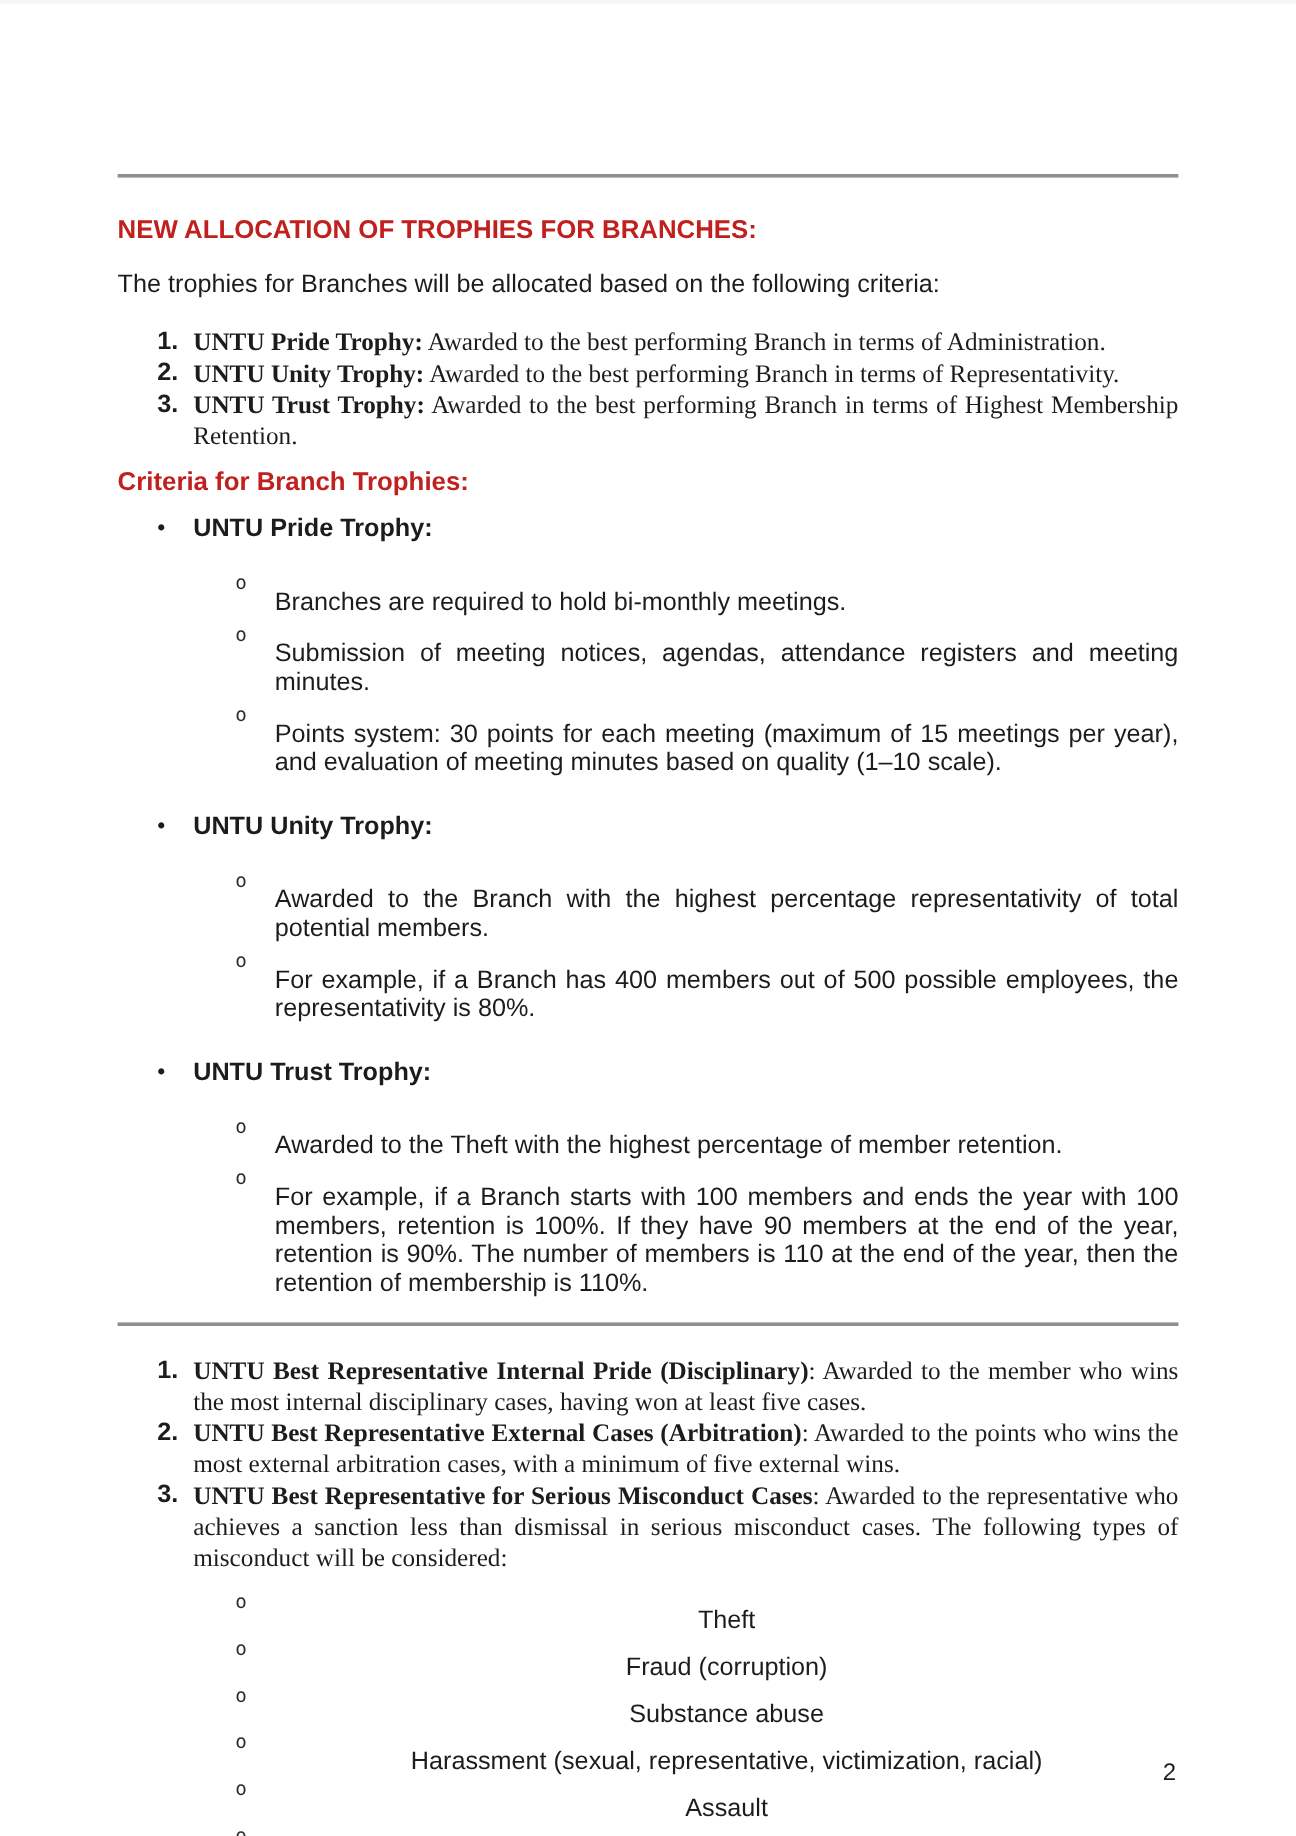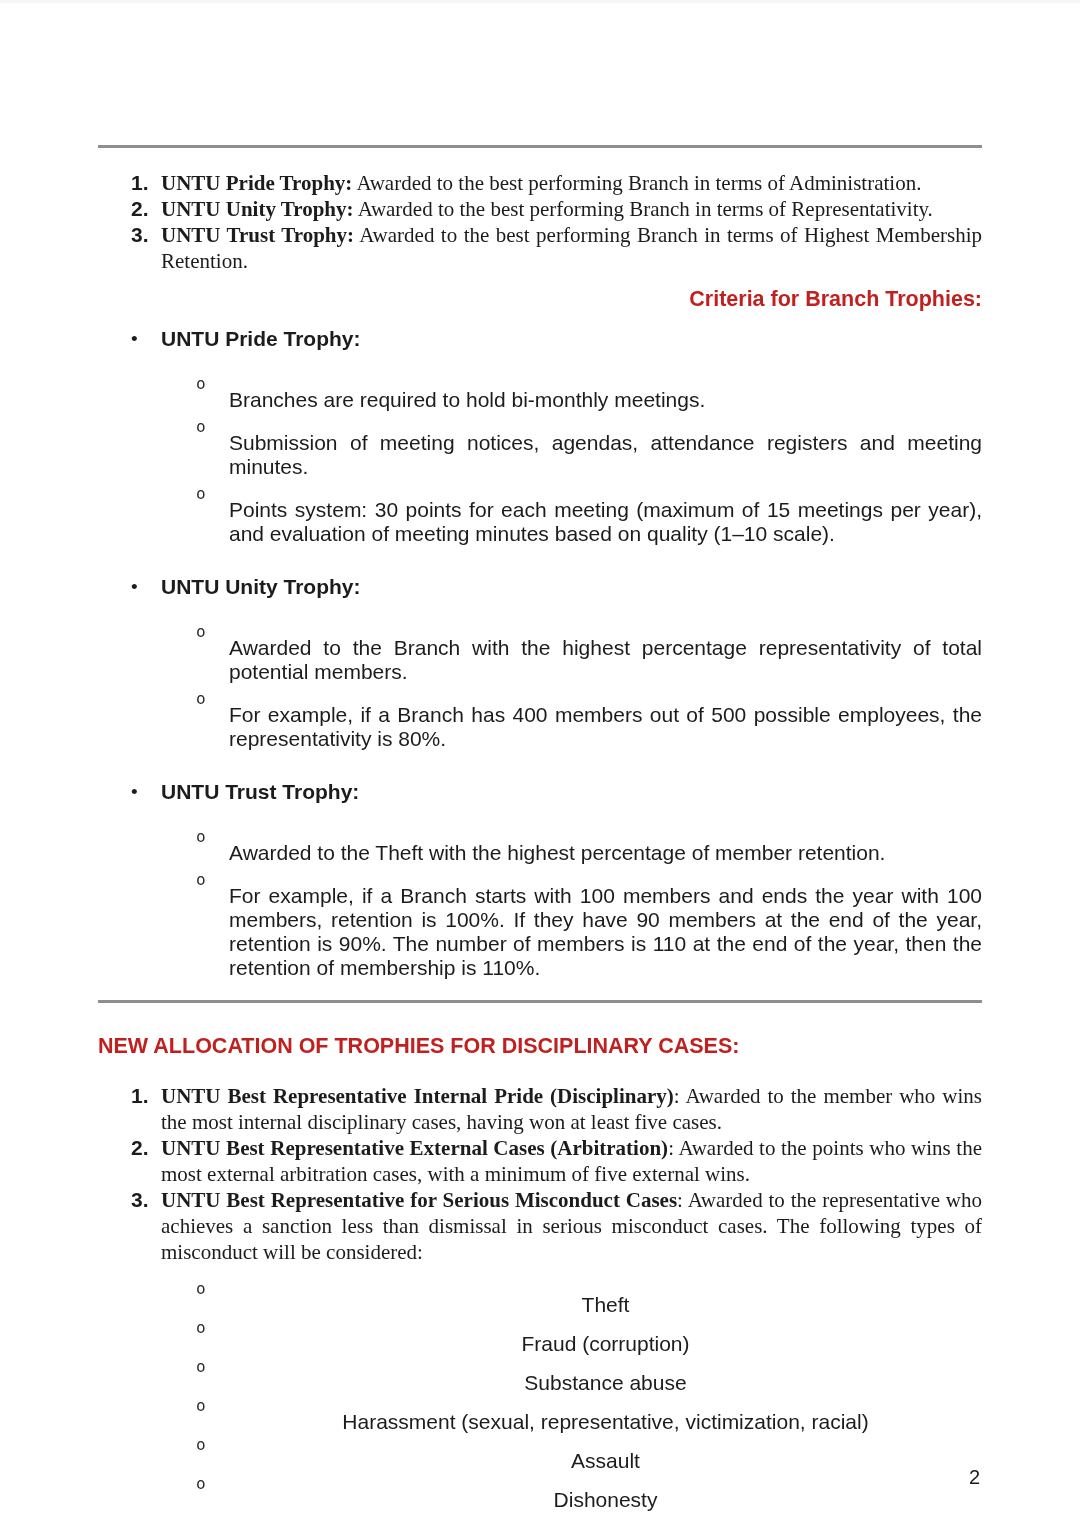--- a/index.html
+++ b/index.html
@@ -11,21 +11,21 @@
     overflow:hidden;
   }
   .top-edge { position:absolute; top:0; left:0; right:0; height:3px; background:#f6f6f6; }
   .divider { border:none; border-top:3px solid var(--divider-gray,#8f8f8f); margin:0; height:0; }
   .divider.first { margin-top:145px; }
   .divider.second { margin-top:20px; }
   .red-heading {
     color:var(--heading-red,#c0201e); font-weight:bold; font-size:21.5px;
     margin:30px 0 0 0; line-height:26px;
   }
-  .red-heading.mid { margin-top:12px;text-align:right; }
+  .red-heading.mid { margin-top:12px; }
   .intro { margin:20px 0 0 0; }
   
   .nlist { margin:22px 0 0 0; padding-left:33px; }
   .nlist.second { margin-top:24px; }
   .nitem { display:flex; }
   .nitem .marker { flex:none; width:30px; font-weight:bold; }
   .nitem .text { flex:1; text-align:justify;font-family:Liberation Serif, serif; }
   .b { font-weight:bold; }
   
   .btitle { display:flex; padding-left:33px; margin-top:28px; }
@@ -44,21 +44,23 @@
   .page-number { position:absolute; top:1464px; right:100px; font-size:20px; }
 </style>
 </head>
 <body>
 
 <div class="page">
   <div class="top-edge"></div>
 
   <hr class="divider first">
 
+  <h1 class="red-heading">NEW ALLOCATION OF TROPHIES FOR BRANCHES:</h1>
 
+  <p class="intro">The trophies for Branches will be allocated based on the following criteria:</p>
 
   <div class="nlist">
     <div class="nitem">
       <span class="marker">1.</span>
       <span class="text"><span class="b">UNTU Pride Trophy:</span><span> Awarded to the best performing Branch in terms of Administration.</span></span>
     </div>
     <div class="nitem">
       <span class="marker">2.</span>
       <span class="text"><span class="b">UNTU Unity Trophy:</span><span> Awarded to the best performing Branch in terms of Representativity.</span></span>
     </div>
@@ -114,21 +116,20 @@
       <span class="text">Awarded to the Theft with the highest percentage of member retention.</span>
     </div>
     <div class="sitem">
       <span class="marker">o</span>
       <span class="text">For example, if a Branch starts with 100 members and ends the year with 100 members, retention is 100%. If they have 90 members at the end of the year, retention is 90%. The number of members is 110 at the end of the year, then the retention of membership is 110%.</span>
     </div>
   </div>
 
   <hr class="divider second">
 
-  <h1 class="red-heading">NEW ALLOCATION OF TROPHIES FOR DISCIPLINARY CASES:</h1>
 
 
   <div class="nlist second">
     <div class="nitem">
       <span class="marker">1.</span>
       <span class="text"><span class="b">UNTU Best Representative Internal Pride (Disciplinary)</span><span>: Awarded to the member who wins the most internal disciplinary cases, having won at least five cases.</span></span>
     </div>
     <div class="nitem">
       <span class="marker">2.</span>
       <span class="text"><span class="b">UNTU Best Representative External Cases (Arbitration)</span><span>: Awarded to the points who wins the most external arbitration cases, with a minimum of five external wins.</span></span>

